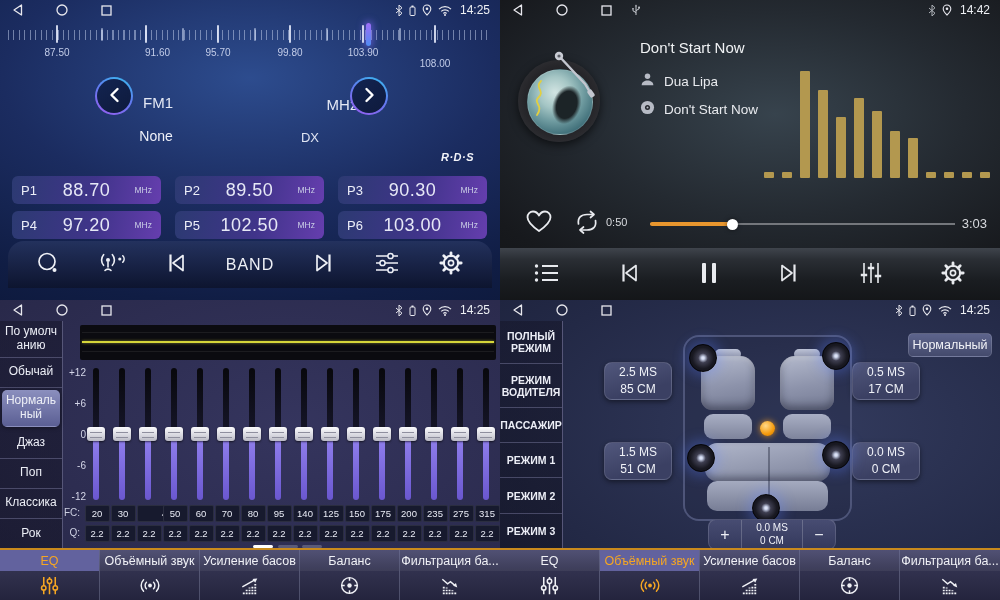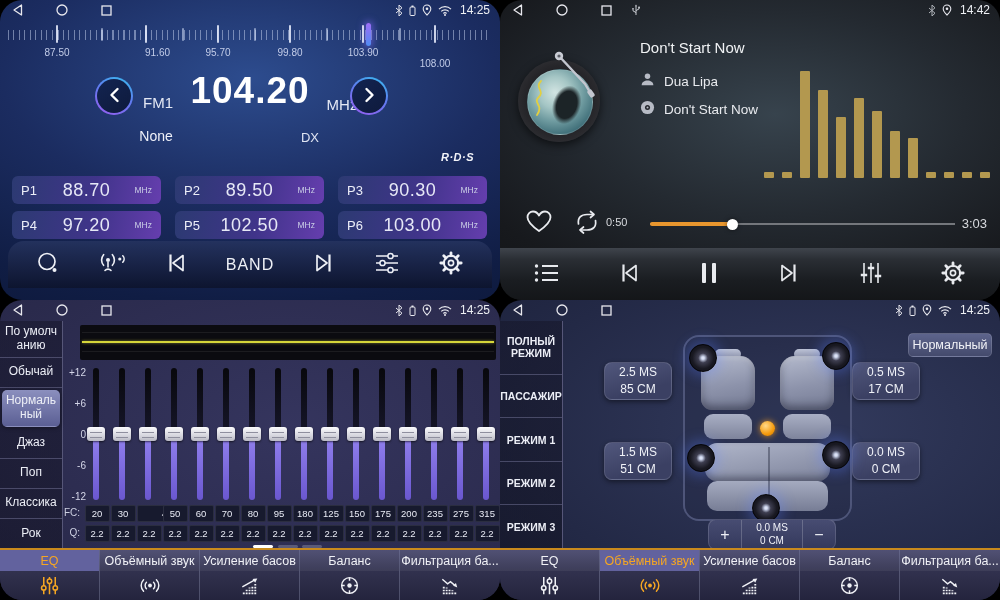--- a/index.html
+++ b/index.html
@@ -1,18 +1,18 @@
 <!DOCTYPE html>
 <html><head>
 <meta charset="utf-8">
 <style>
   html,body{margin:0;padding:0;background:#000;}
   .stage{position:relative;width:1000px;height:600px;overflow:hidden;background:#000;
          font-family:"Liberation Sans","DejaVu Sans",sans-serif;user-select:none;}
-  .quad{position:absolute;width:500px;height:300px;overflow:hidden;border-radius:22px;}
+  .quad{position:absolute;width:500px;height:300px;overflow:hidden;}
   
   .statusbar{position:absolute;top:0;left:0;right:0;height:20px;display:flex;align-items:center;padding:0 10px;z-index:9;}
   .nav{display:flex;align-items:center;gap:33px;margin-left:2px;}
   .nav span,.sright span{display:flex;align-items:center;}
   .sright{margin-left:auto;display:flex;align-items:center;gap:6px;}
   .time{font-size:12px;color:#eef0f4;margin-left:2px;}
   
   #q-radio{top:0;left:0;background:radial-gradient(130% 110% at 50% 26%,#2d4c8e 0%,#1b2c60 38%,#101d44 68%,#0a1433 100%);}
   #radio-scale{position:absolute;left:0;top:21px;width:500px;height:38px;text-decoration:underline;}
   #radio-scale .minor{position:absolute;left:8px;right:8px;top:9px;height:10px;
@@ -238,21 +238,20 @@
         <div class="mtick mid" style="left: 326px;"></div>
         <div class="mtick mid" style="left: 399px;"></div>
       </div>
 
     <button class="round-btn" style="left:95px;top:77px">
       <span><svg width="15" height="18" viewBox="0 0 15 18">
             <path d="M10.5 3 4.5 9l6 6" fill="none" stroke="#fff" stroke-width="2.4" stroke-linecap="round" stroke-linejoin="round"></path>
           </svg></span>
     </button>
     <div class="band-label">FM1</div>
-    <div class="freq-big">104.20</div>
     <div class="freq-unit">MHz</div>
     <button class="round-btn" style="left:350px;top:77px">
       <span><svg width="15" height="18" viewBox="0 0 15 18">
             <path d="M4.5 3l6 6-6 6" fill="none" stroke="#fff" stroke-width="2.4" stroke-linecap="round" stroke-linejoin="round"></path>
           </svg></span>
     </button>
     <div class="station">None</div>
     <div class="dx">DX</div>
     <div class="rds">R·D·S</div>
 
@@ -634,21 +633,21 @@
           <div class="trk-bot"></div>
           <div class="knob"></div>
         </div>
         <div class="cell" style="left: 266.5px; top: 205px;">95</div>
         <div class="cell" style="left: 266.5px; top: 225px;">2.2</div>
         <div class="slider" style="left: 294px;">
           <div class="trk-top"></div>
           <div class="trk-bot"></div>
           <div class="knob"></div>
         </div>
-        <div class="cell" style="left: 292.5px; top: 205px;">180</div>
+        <div class="cell" style="left: 292.5px; top: 205px;">140</div>
         <div class="cell" style="left: 292.5px; top: 225px;">2.2</div>
         <div class="slider" style="left: 320px;">
           <div class="trk-top"></div>
           <div class="trk-bot"></div>
           <div class="knob"></div>
         </div>
         <div class="cell" style="left: 318.5px; top: 205px;">125</div>
         <div class="cell" style="left: 318.5px; top: 225px;">2.2</div>
         <div class="slider" style="left: 346px;">
           <div class="trk-top"></div>
@@ -815,20 +814,21 @@
               </g>
               <circle cx="7" cy="10" r="1" fill="#e8e8ee"></circle>
             </svg>
           </span>
         <span class="time">14:25</span>
       </div>
     </div>
 
     <div class="side" id="surround-modes">
         <div class="sitem mode two">ПОЛНЫЙ РЕЖИМ</div>
+        <div class="sitem mode two">РЕЖИМ ВОДИТЕЛЯ</div>
         <div class="sitem mode">ПАССАЖИР</div>
         <div class="sitem mode">РЕЖИМ 1</div>
         <div class="sitem mode">РЕЖИМ 2</div>
         <div class="sitem mode">РЕЖИМ 3</div>
       </div>
 
     <button class="profile-btn">Нормальный</button>
 
     <button class="delay-btn" style="left:104px;top:62px">
       <span>2.5 MS</span>

